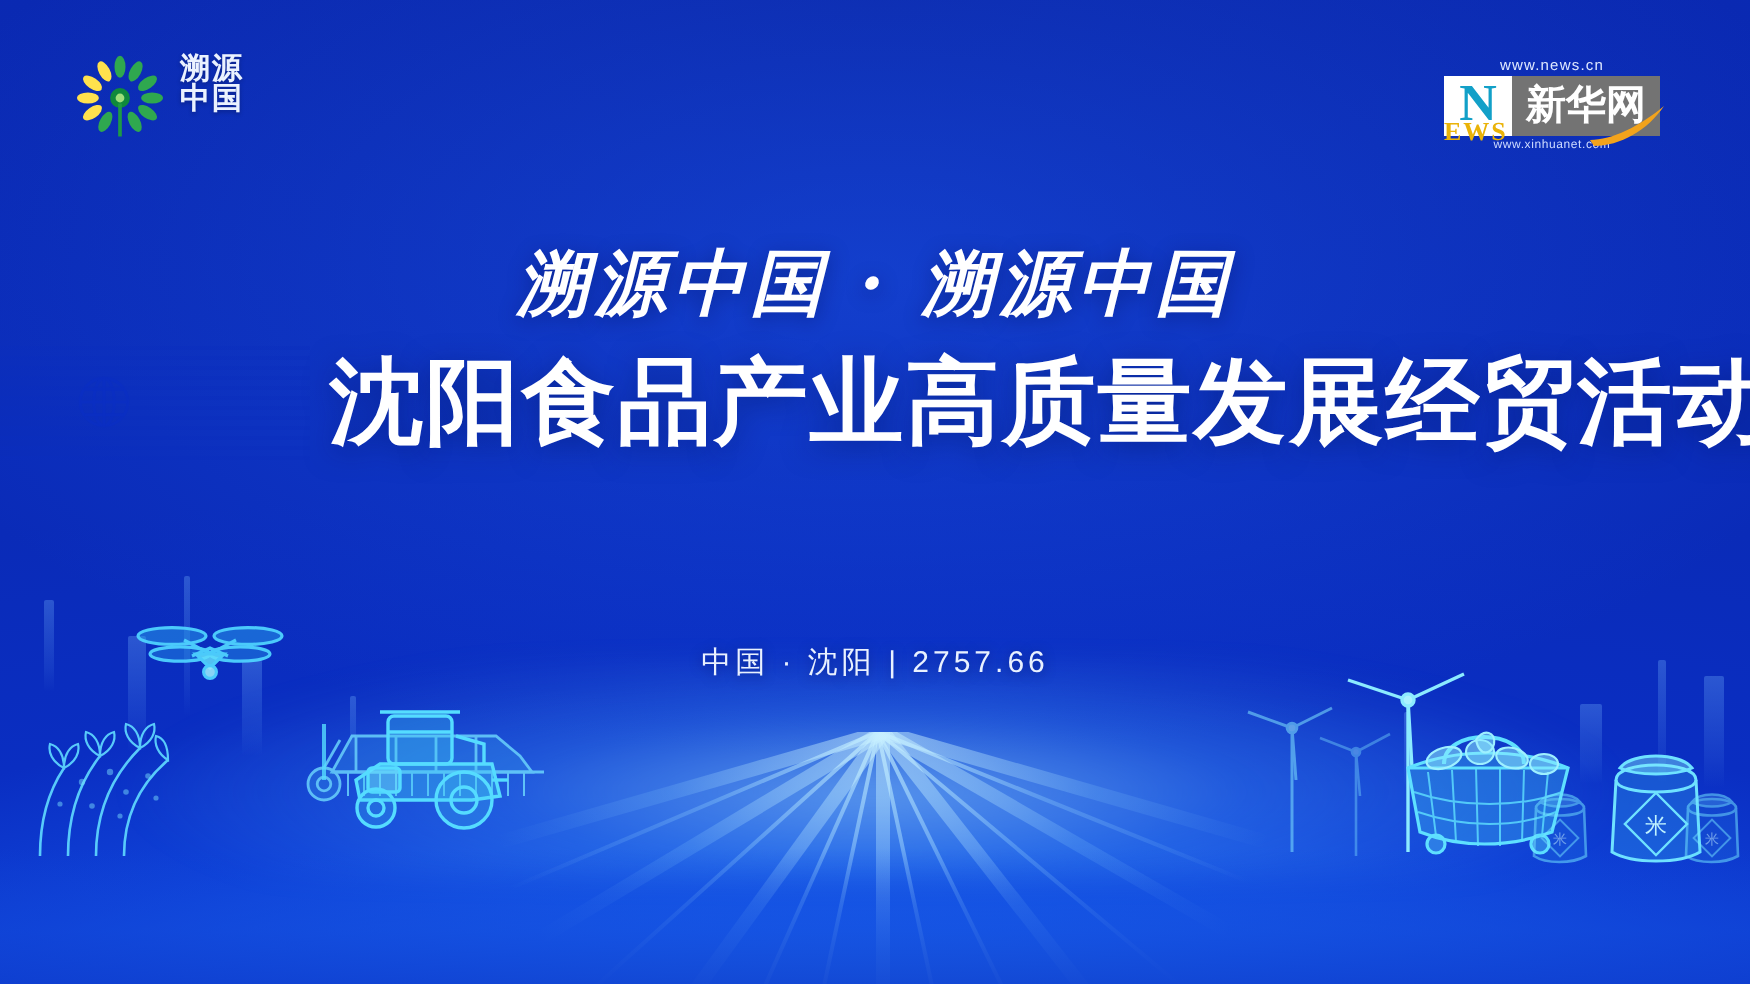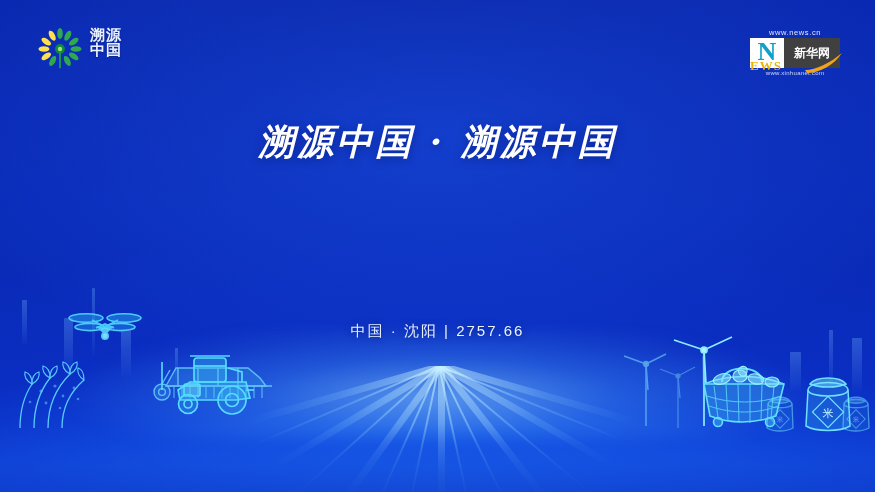--- a/index.html
+++ b/index.html
@@ -55,34 +55,34 @@
 
   
   .logo-left{position:absolute;left:38px;top:27px;display:flex;gap:8px;}
   .logo-left .mark{width:44px;height:44px;display:block;}
   .logo-left .wordmark{display:flex;flex-direction:column;line-height:1.02;}
   .logo-left .wordmark span{
     font-size:15px;letter-spacing:1px;color:#eaf2ff;font-weight:700;
     text-shadow:0 1px 2px rgba(0,0,0,.25);
   }
 
-  .logo-right{position:absolute;right:35px;top:28px;width:90px;}
+  .logo-right{position:absolute;right:45px;top:28px;width:108px;}
   .logo-right .url-top{
     font-size:7.5px;color:#dfe9ff;letter-spacing:.6px;text-align:center;margin-bottom:1px;
     font-family:"Liberation Sans",sans-serif;
   }
   .xh-row{display:flex;align-items:stretch;height:30px;}
   .xh-n{
     width:34px;background:#ffffff;color:#12a0c8;
     font-size:26px;font-weight:700;line-height:28px;text-align:center;
     font-family:"Liberation Serif",serif;
   }
   .xh-cn{
-    flex:1;background:#404040;color:#ffffff;
-    font-size:12px;font-weight:700;letter-spacing:0;line-height:30px;text-align:center;
+    flex:1;background:#737373;color:#ffffff;
+    font-size:20px;font-weight:700;letter-spacing:0;line-height:30px;text-align:center;
   }
   .xh-news{
     position:absolute;left:0;top:20px;width:46px;
     color:#eab308;font-size:13px;font-weight:700;letter-spacing:1px;
     font-family:"Liberation Serif",serif;
   }
   .xh-swoosh{position:absolute;right:-4px;top:14px;}
   .url-bot{
     font-size:6px;color:#cfdcff;letter-spacing:.3px;text-align:center;margin-top:2px;
   }
@@ -210,20 +210,42 @@
       <div class="xh-news">EWS</div>
       <svg class="xh-swoosh" width="40" height="22" viewBox="0 0 40 22">
         <path d="M1 18 C12 18 26 11 38 1 C30 13 16 21 3 21 Z" fill="#f2a31c"></path>
       </svg>
     </div>
     <div class="url-bot">www.xinhuanet.com</div>
   </div>
 
   <div class="subtitle">溯源中国 · 溯源中国</div>
 
+  <div class="title-row">
+    <div class="year">
+      <span class="digit">2</span>
+      <span class="zero-wrap">
+        <span>0</span>
+        <svg class="globe" viewBox="0 0 40 40">
+          <g fill="none" stroke="#0a2ec2" stroke-width="1.7">
+            <circle cx="20" cy="20" r="14"></circle>
+            <ellipse cx="20" cy="20" rx="6" ry="14"></ellipse>
+            <line x1="6" y1="20" x2="34" y2="20"></line>
+            <line x1="8.5" y1="12.5" x2="31.5" y2="12.5"></line>
+            <line x1="8.5" y1="27.5" x2="31.5" y2="27.5"></line>
+            <line x1="20" y1="6" x2="20" y2="34"></line>
+          </g>
+        </svg>
+      </span>
+      <span class="digit">2</span>
+      <span class="digit">5</span>
+      <span class="year-stripes"></span>
+    </div>
+    <div class="title-main">沈阳食品产业高质量发展经贸活动</div>
+  </div>
 
   <div class="meta">中国 · 沈阳 | 2757.66</div>
 
   <div class="scene">
 
     <svg style="left:66px;top:300px;" width="78" height="52" viewBox="0 0 78 52">
       <g stroke="#4fd3ff" stroke-width="1.6" fill="none" opacity=".95">
         <ellipse cx="20" cy="18" rx="17" ry="4.2" fill="#2aa7f0" fill-opacity=".5"></ellipse>
         <ellipse cx="58" cy="18" rx="17" ry="4.2" fill="#2aa7f0" fill-opacity=".5"></ellipse>
         <ellipse cx="24" cy="27" rx="15" ry="3.6" fill="#2aa7f0" fill-opacity=".4"></ellipse>

